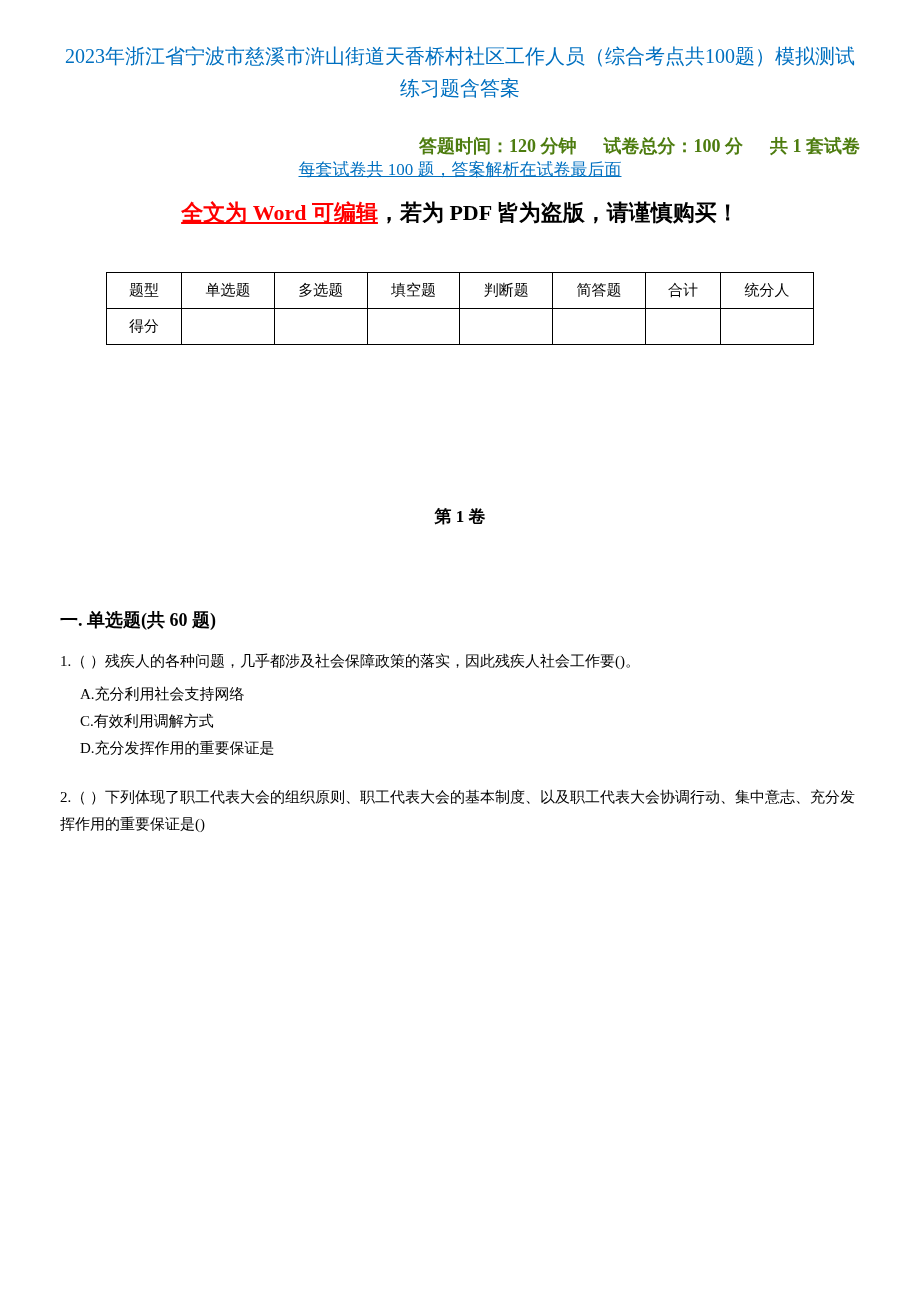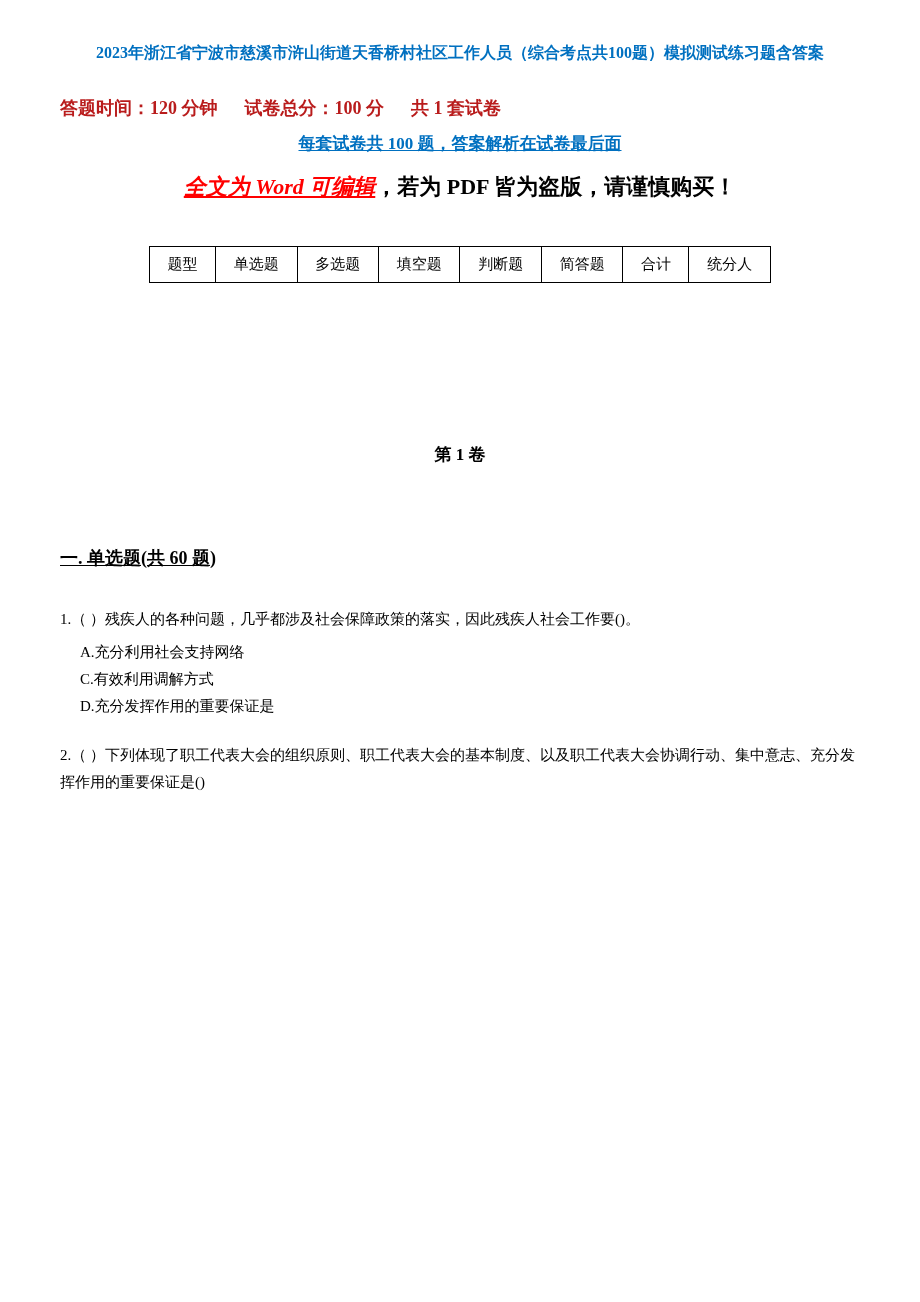--- a/index.html
+++ b/index.html
@@ -18,65 +18,63 @@
       padding: 40px 60px;
     }
 
     .title-section {
       text-align: center;
       margin-bottom: 30px;
     }
 
     .main-title {
       color: #0070C0;
-      font-size: 16px;
-      font-weight: bold;
+      font-size: 20px;
+      font-weight: normal;
       line-height: 1.6;
       margin-bottom: 10px;
     }
 
     .exam-info {
       font-size: 18px;
       font-weight: bold;
-      color: #b91c1c;
-      margin-bottom: 12px;
-      text-align: left;
+      color: #4d7c0f;
+      text-align: right;
     }
 
     .exam-notice {
       font-size: 17px;
-      font-weight: bold;
+      font-weight: normal;
       color: #0070C0;
       text-decoration: underline;
       text-align: center;
       margin-bottom: 14px;
     }
 
     .word-notice {
       font-size: 22px;
       font-weight: bold;
       text-align: center;
       margin-bottom: 6px;
       line-height: 1.6;
     }
 
     .word-notice .red-part {
       color: #FF0000;
       text-decoration: underline;
-      font-style: italic;
     }
 
     .word-notice .black-part {
       color: #000000;
     }
 
     .score-table {
       border-collapse: collapse;
       margin: 20px auto;
-      width: 622px;
+      width: 708px;
     }
 
     .score-table td {
       border: 1px solid #000000;
       text-align: center;
       padding: 8px 14px;
       font-size: 15px;
       min-width: 60px;
     }
 
@@ -84,22 +82,20 @@
       text-align: center;
       font-size: 17px;
       font-weight: bold;
       margin: 60px 0 40px 0;
     }
 
     .section-title {
       font-size: 18px;
       font-weight: bold;
       color: #000000;
-      margin-bottom: 20px;
-      text-decoration: underline;
     }
 
     .question {
       margin-bottom: 22px;
       font-size: 15px;
       line-height: 1.8;
     }
 
     .question-text {
       margin-bottom: 6px;
@@ -150,20 +146,30 @@
       <tr>
     <td>题型</td>
     <td>单选题</td>
     <td>多选题</td>
     <td>填空题</td>
     <td>判断题</td>
     <td>简答题</td>
     <td>合计</td>
     <td>统分人</td>
   </tr>
+  <tr>
+    <td>得分</td>
+    <td></td>
+    <td></td>
+    <td></td>
+    <td></td>
+    <td></td>
+    <td></td>
+    <td></td>
+  </tr>
 </tbody>
   </table>
 
 <div class="spacer-large"></div>
 <div class="spacer-large"></div>
 
 <div class="vol-title">第 1 卷</div>
 
 <div class="spacer-large"></div>
 

